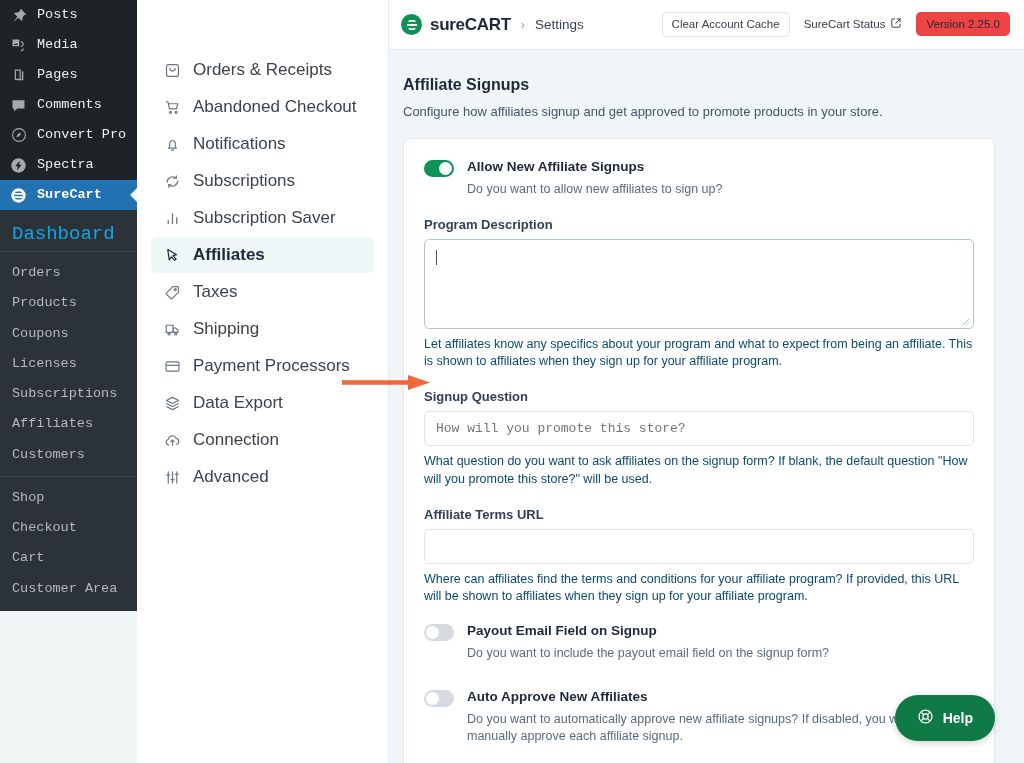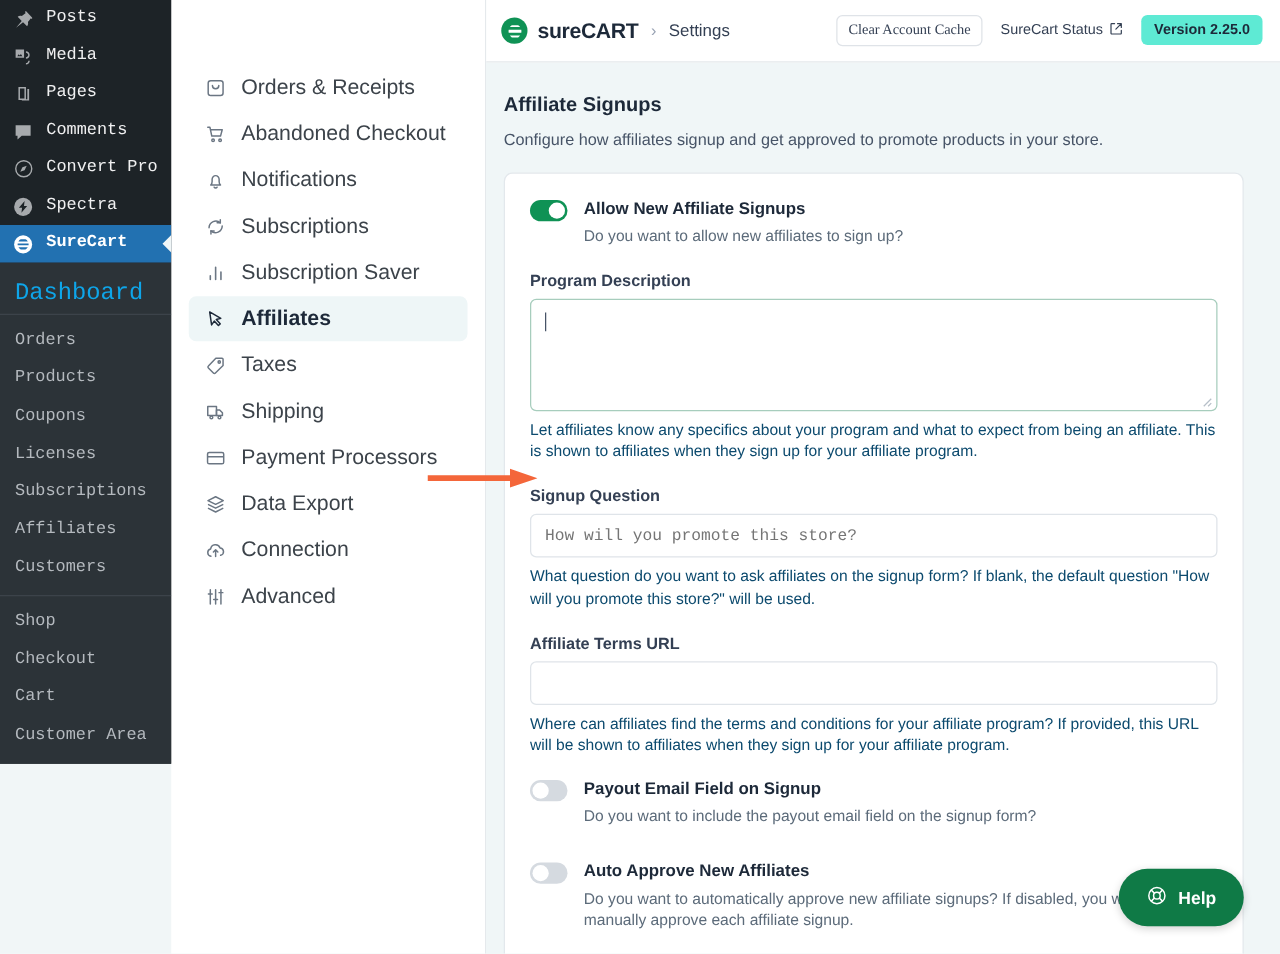--- a/index.html
+++ b/index.html
@@ -81,29 +81,29 @@
   }
   .logo-text { font-size: 17px; letter-spacing: -0.3px; color: #1d2939; }
   .logo-text .b { font-weight: 800; }
   .logo-text .r { font-weight: 600; }
   .crumb-sep { color: #98a2b3; font-size: 13px; margin: 0 2px; }
   .crumb { color: #344054; font-size: 13.5px; }
   .topbar-right { margin-left: auto; display: flex; align-items: center; gap: 14px; }
   .btn-ghost {
     border: 1px solid #dfe3e8; background: #fff; border-radius: 5px;
     padding: 5px 9px; font-size: 11.5px; color: #344054;
-    font-family: Liberation Serif, serif; line-height: 1.2;
+    font-family: Liberation Sans, sans-serif; line-height: 1.2;
   }
   .status-link {
     display: flex; align-items: center; gap: 5px;
     font-size: 11.5px; color: #344054;
   }
   .version-pill {
-    background: #5eead4; color: #1d2939; border-radius: 5px;
-    padding: 6px 10px; font-size: 11.5px; font-weight: 700;
+    background: #ef4444; color: #1d2939; border-radius: 5px;
+    padding: 6px 10px; font-size: 11.5px; font-weight: 400;
   }
 
   .content {
     position: absolute; top: 50px; left: 0; right: 0; bottom: 0;
     overflow: hidden; padding: 18px 29px 0 14px;
   }
   .page-title { font-size: 16px; font-weight: 700; color: #1d2939; margin: 8px 0 0 0; }
   .page-sub { font-size: 13px; color: #475467; margin: 10px 0 0 0; }
 
   .card {

